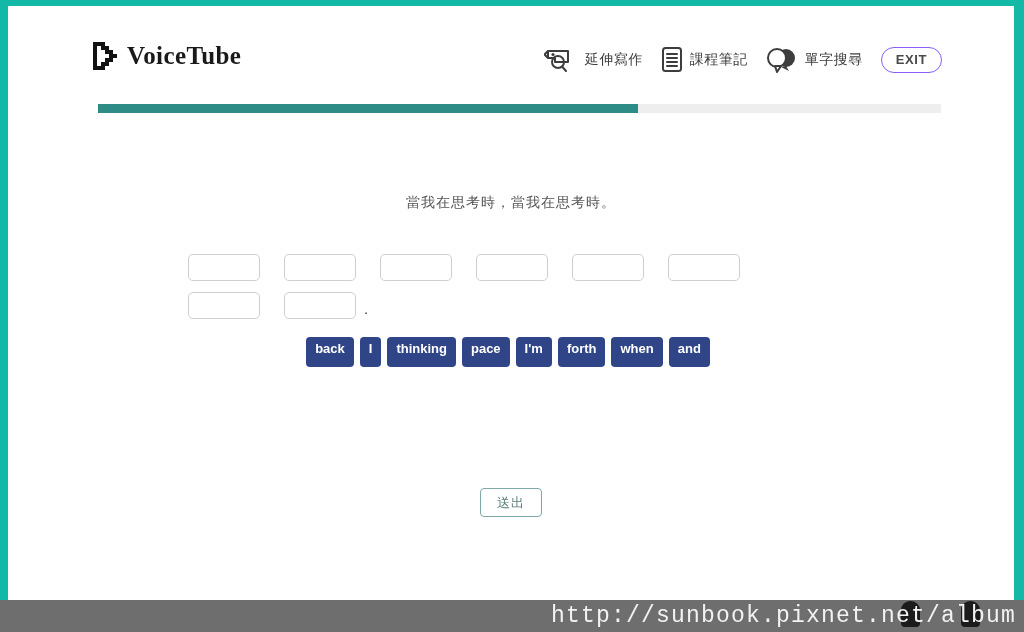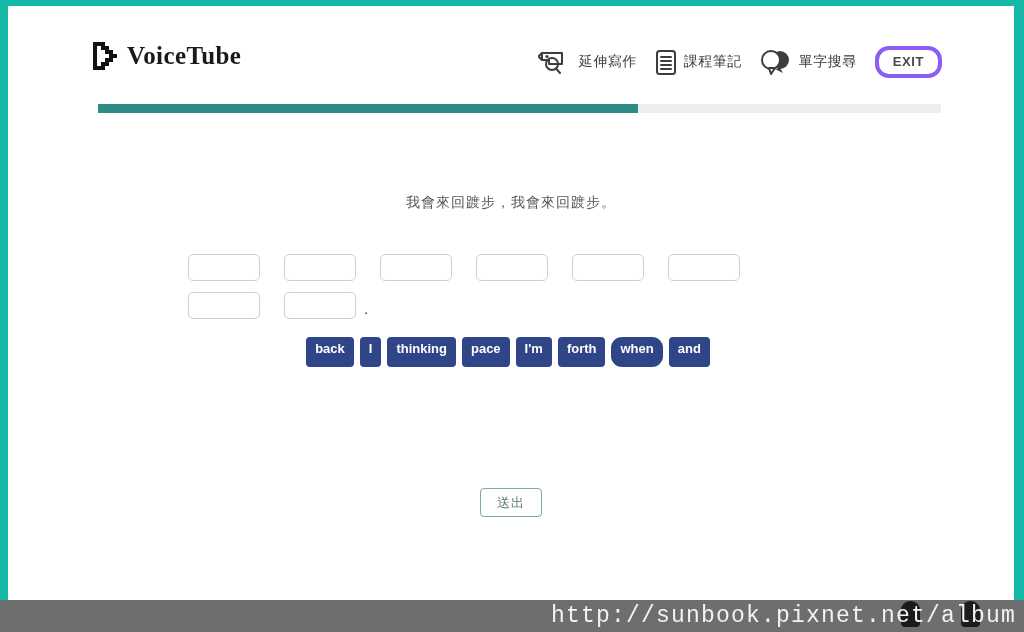--- a/index.html
+++ b/index.html
@@ -81,21 +81,21 @@
     margin-right: 7px;
   }
   .tool-label {
     font-size: 14px;
     color: #3d3d3d;
     letter-spacing: 0.5px;
     white-space: nowrap;
   }
   .exit-btn {
     margin-left: 18px;
-    border: 4px solid #8b5cf6;
+    border: 1px solid #8b5cf6;
     border-radius: 14px;
     padding: 5px 14px 6px;
     font-size: 13px;
     font-weight: bold;
     color: #4a4a4a;
     letter-spacing: 0.6px;
     background: #ffffff;
     cursor: pointer;
     line-height: 1;
     text-align: center;
@@ -317,21 +317,21 @@
         <div class="exit-btn">EXIT</div>
       </div>
     </div>
 
     <div class="progress-block">
       <div class="progress-track">
         <div class="progress-fill" id="progress-fill" style="width: 64%; background: rgb(46, 140, 135);"></div>
       </div>
     </div>
 
-    <div class="prompt-sentence">我會來回踱步，我會來回踱步。</div>
+    <div class="prompt-sentence">當我在思考時，當我在思考時。</div>
 
     <div class="slots-area" id="slots-area">
         <div class="slot-row">
           <div class="slot" style="width: 72px;"></div>
           <div class="slot" style="width: 72px;"></div>
           <div class="slot" style="width: 72px;"></div>
           <div class="slot" style="width: 72px;"></div>
           <div class="slot" style="width: 72px;"></div>
           <div class="slot" style="width: 72px;"></div>
         </div>
@@ -342,21 +342,21 @@
         </div>
       </div>
 
     <div class="chips-row" id="chips-row">
         <div class="chip" style="background: rgb(47, 69, 135);">back</div>
         <div class="chip" style="background: rgb(47, 69, 135);">I</div>
         <div class="chip" style="background: rgb(47, 69, 135);">thinking</div>
         <div class="chip" style="background: rgb(47, 69, 135);">pace</div>
         <div class="chip" style="background: rgb(47, 69, 135);">I'm</div>
         <div class="chip" style="background: rgb(47, 69, 135);">forth</div>
-        <div class="chip" style="background: rgb(47, 69, 135); border-radius: 11px;">when</div>
+        <div class="chip" style="background: rgb(47, 69, 135);">when</div>
         <div class="chip" style="background: rgb(47, 69, 135);">and</div>
       </div>
 
     <div class="submit-wrap">
       <div class="submit-btn">送出</div>
     </div>
 
   </div>
 
   <div class="watermark">

